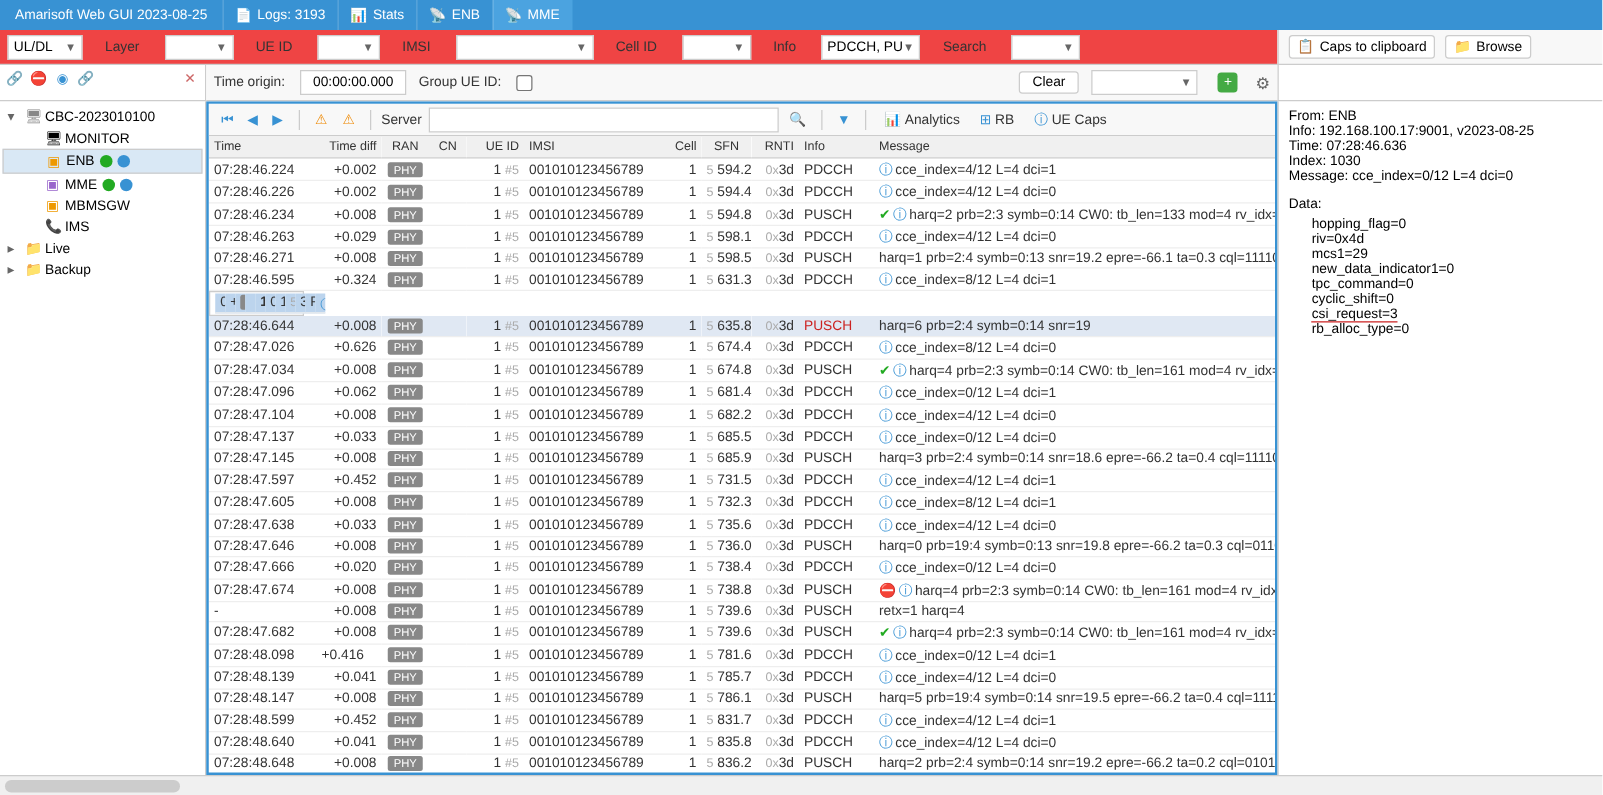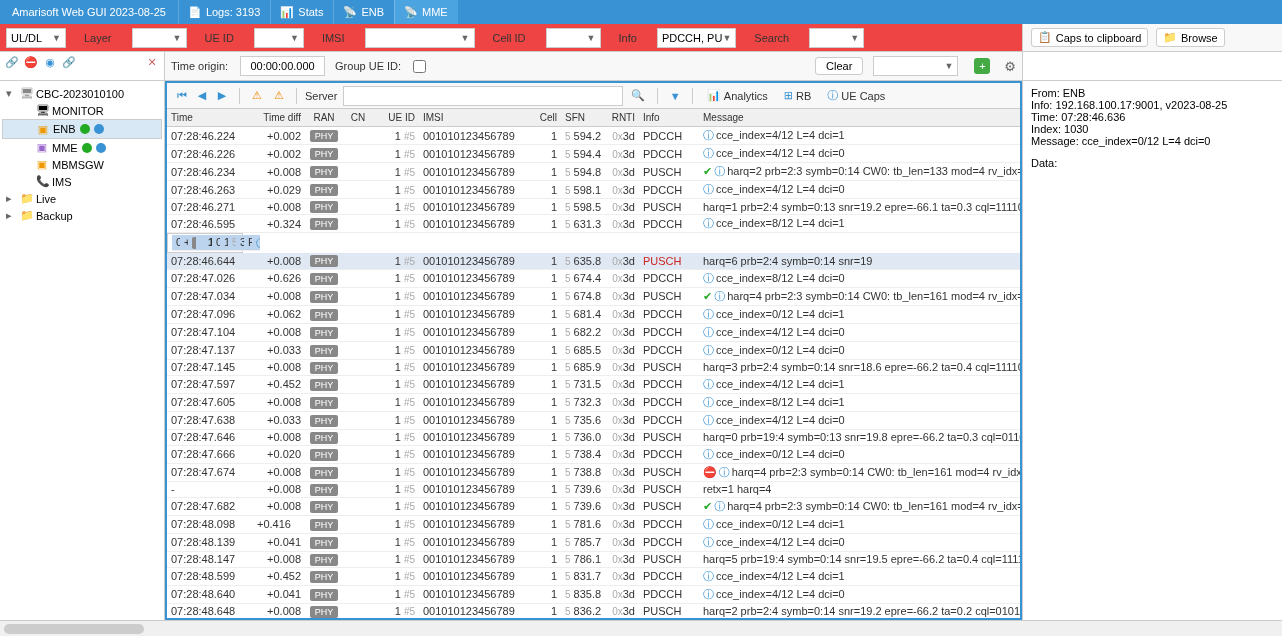--- a/index.html
+++ b/index.html
@@ -79,21 +79,21 @@
 tbody td { padding: 1px 4px; border-bottom: 1px solid #eee; color: #333; white-space: nowrap; overflow: hidden; text-overflow: clip; height: 16px; }
 tbody tr.sel td { background: #bcd4ed; }
 tbody tr.sel2 td { background: #e0e8f3; }
 .col-time { width: 76px; text-align: left; }
 .col-diff { width: 62px; text-align: right; }
 .col-ran { width: 38px; text-align: center; }
 .col-cn { width: 30px; text-align: center; }
 .col-ueid { width: 46px; text-align: right; }
 .col-imsi { width: 112px; }
 .col-cell { width: 30px; text-align: right; }
-.col-sfn { width: 40px; text-align: left; }
+.col-sfn { width: 40px; text-align: center; }
 .col-rnti { width: 38px; text-align: right; }
 .col-info { width: 60px; }
 .col-msg { }
 .badge-phy { display: inline-block; background: #888; color: #fff; padding: 1px 5px; border-radius: 2px; font-size: 9px; }
 .info-ico { color: #3892d3; margin-right: 2px; }
 .ok-ico { color: #2a2; margin-right: 2px; }
 .err-ico { color: #c22; margin-right: 2px; }
 .txt-red { color: #c22; }
 .ueid-sub { color: #aaa; font-size: 10px; }
 
@@ -665,19 +665,20 @@
     </div>
   </div>
 
   <div class="detail">
     <div class="detail-line">From: ENB</div>
     <div class="detail-line">Info: 192.168.100.17:9001, v2023-08-25</div>
     <div class="detail-line">Time: 07:28:46.636</div>
     <div class="detail-line">Index: 1030</div>
     <div class="detail-line">Message: cce_index=0/12 L=4 dci=0</div>
     <div class="detail-line" style="margin-top:10px">Data:</div>
+    <pre id="detail-data"><div>      hopping_flag=0</div><div>      riv=0x4d</div><div>      mcs1=29</div><div>      new_data_indicator1=0</div><div>      tpc_command=0</div><div>      cyclic_shift=0</div><div>      <span class="underline-red">csi_request=3</span></div><div>      rb_alloc_type=0</div></pre>
 
   </div>
 </div>
 
 <div class="bottom-scroll">
     <div class="scroll-thumb"></div>
   </div>
 
 </body></html>

